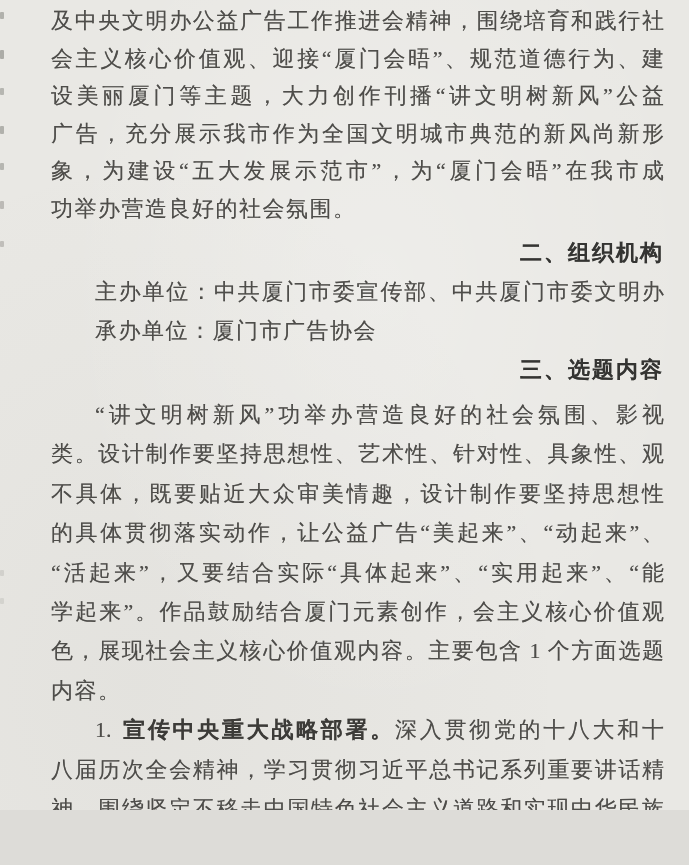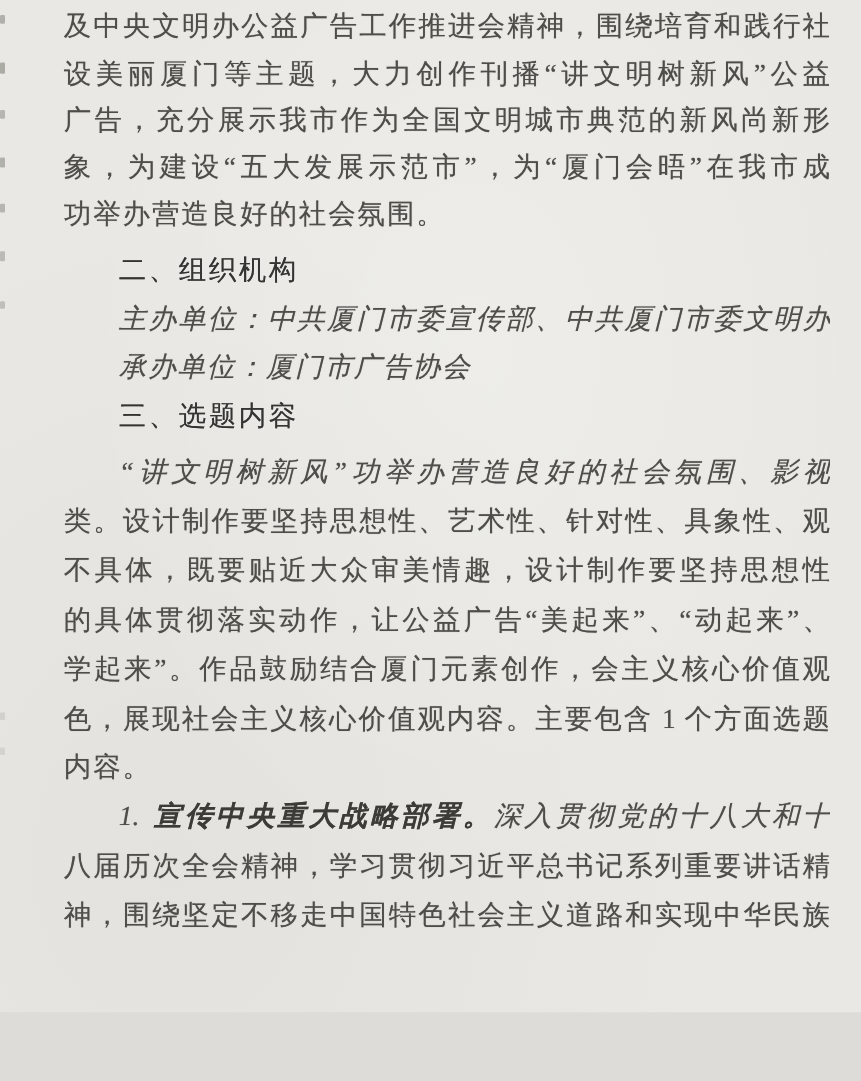--- a/index.html
+++ b/index.html
@@ -28,32 +28,33 @@
     white-space: nowrap;
     overflow: hidden;
   }
   .jline {
     text-align: justify;
     text-align-last: justify;
   }
   .nline {
     letter-spacing: 1.5px;
   }
-  .indent { text-indent: 2em; font-style: italic; }
+  .indent { text-indent: 2em; }
   .lh1 { line-height: 37.5px; }
   .lh2 { line-height: 39px; }
   .lh3 { line-height: 39.4px; }
   .lh4 { line-height: 39.3px; }
   .heading {
     font-family: "Liberation Sans", "DejaVu Sans", sans-serif;
-    font-weight: 400;
+    font-weight: 700;
     color: #343432;
     padding-left: 44px;
     letter-spacing: 2px;
     text-shadow: 0 0 0.5px rgba(40,40,38,0.6);
+    text-align: right;
   }
   .mt6 { margin-top: 6px; }
   .bold-title {
     font-weight: 700;
     color: #3c3b38;
     text-shadow: 0 0 0.5px rgba(45,44,40,0.6);
   }
   .item-number { margin-right: 9px; }
   .artifact {
     position: absolute;
@@ -73,40 +74,42 @@
   <div class="artifact" style="top:88px;height:7px;opacity:.5;"></div>
   <div class="artifact" style="top:126px;height:8px;opacity:.55;"></div>
   <div class="artifact" style="top:163px;height:7px;opacity:.5;"></div>
   <div class="artifact" style="top:201px;height:8px;opacity:.45;"></div>
   <div class="artifact" style="top:241px;height:6px;opacity:.4;"></div>
   <div class="artifact" style="top:570px;height:6px;opacity:.2;"></div>
   <div class="artifact" style="top:598px;height:6px;opacity:.18;"></div>
 
   <div>
     <div class="line jline lh1">及中央文明办公益广告工作推进会精神，围绕培育和践行社</div>
+    <div class="line jline lh1">会主义核心价值观、迎接“厦门会晤”、规范道德行为、建</div>
     <div class="line jline lh1">设美丽厦门等主题，大力创作刊播“讲文明树新风”公益</div>
     <div class="line jline lh1">广告，充分展示我市作为全国文明城市典范的新风尚新形</div>
     <div class="line jline lh1">象，为建设“五大发展示范市”，为“厦门会晤”在我市成</div>
     <div class="line nline lh1">功举办营造良好的社会氛围。</div>
   </div>
 
   <div>
     <div class="line heading lh2 mt6">二、组织机构</div>
     <div class="line jline indent lh2">主办单位：中共厦门市委宣传部、中共厦门市委文明办</div>
     <div class="line nline indent lh2">承办单位：厦门市广告协会</div>
   </div>
 
   <div>
     <div class="line heading lh2">三、选题内容</div>
 
     <div>
       <div class="line jline indent lh3 mt6">“讲文明树新风”功举办营造良好的社会氛围、影视</div>
       <div class="line jline lh3">类。设计制作要坚持思想性、艺术性、针对性、具象性、观</div>
       <div class="line jline lh3">不具体，既要贴近大众审美情趣，设计制作要坚持思想性</div>
       <div class="line jline lh3">的具体贯彻落实动作，让公益广告“美起来”、“动起来”、</div>
+      <div class="line jline lh3">“活起来”，又要结合实际“具体起来”、“实用起来”、“能</div>
       <div class="line jline lh3">学起来”。作品鼓励结合厦门元素创作，会主义核心价值观</div>
       <div class="line jline lh3">色，展现社会主义核心价值观内容。主要包含 1 个方面选题</div>
       <div class="line nline lh3">内容。</div>
     </div>
 
     <div>
       <div class="line jline indent lh4">
         <span class="item-number">1.</span><span class="bold-title">宣传中央重大战略部署。</span><span>深入贯彻党的十八大和十</span>
       </div>
       <div class="line jline lh4">八届历次全会精神，学习贯彻习近平总书记系列重要讲话精</div>

